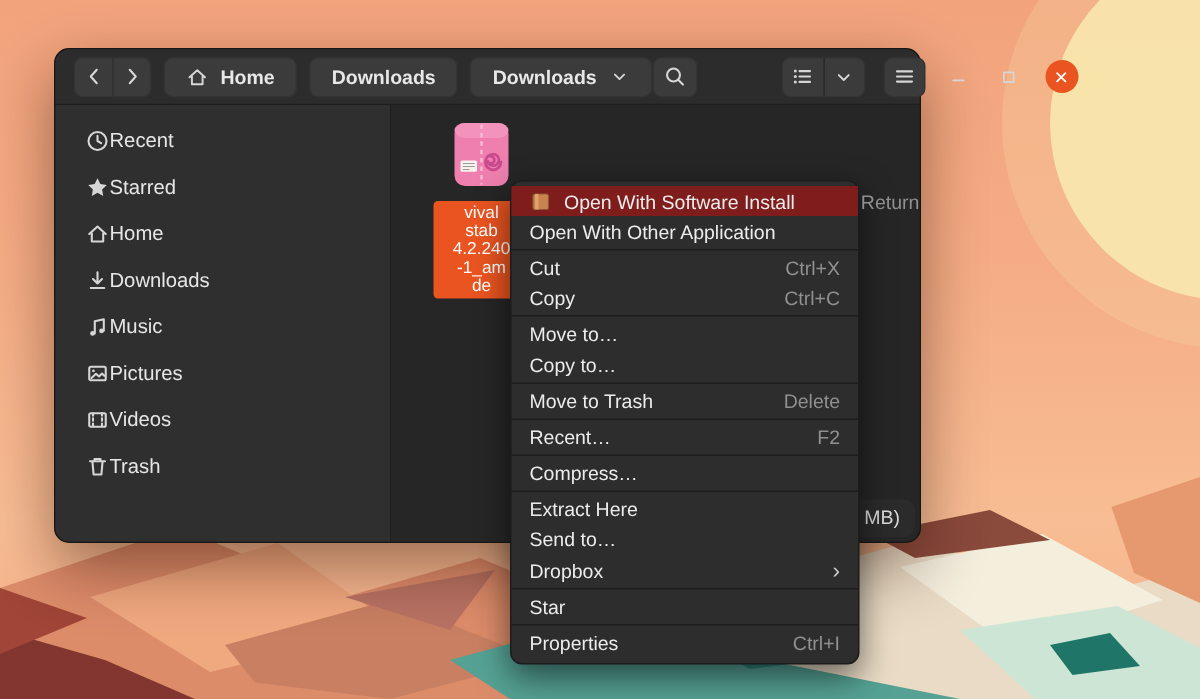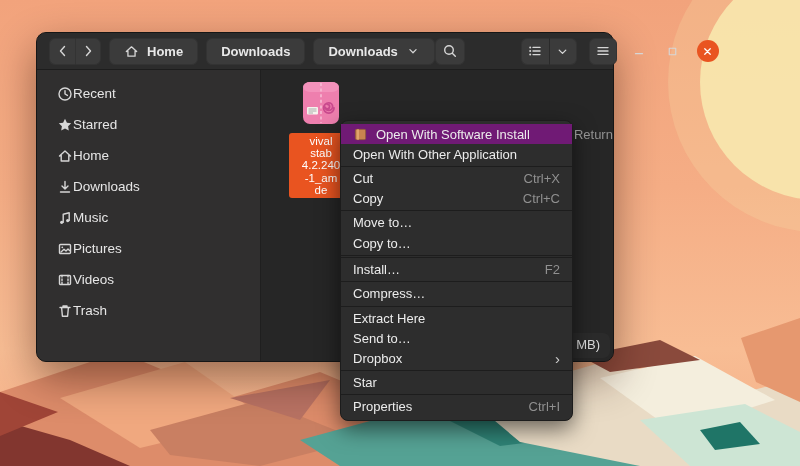--- a/index.html
+++ b/index.html
@@ -44,21 +44,21 @@
     padding:2px 2px; font-size:11.5px; line-height:12.2px; overflow:hidden; }
   .statusbar { position:absolute; right:3px; bottom:3px; height:25px; width:262px;
     background:#2b2b2b; border-radius:7px; color:#dcdcdc; font-size:13px; line-height:24px;
     text-align:right; padding-right:10px; white-space:nowrap; overflow:hidden; }
 
   
   .menu { position:absolute; left:340px; top:120px; width:233px; background:#2d2d2d;
     border:1px solid #1c1c1c; border-radius:8px; padding:3px 0;
     box-shadow:0 8px 22px rgba(0,0,0,.55); z-index:20; }
   .mi { height:20.2px; display:flex; align-items:center; padding:0 12px; color:#ececec; font-size:13px; white-space:nowrap; }
-  .mi.hl { background:#701a75; }
+  .mi.hl { background:#7f1d1d; }
   .mi .accel { margin-left:auto; color:#909090;padding-left:44px; }
   .mi .micon { margin-right:8px; display:flex; }
   .msep { height:1px; background:#1d1d1d; margin:1.5px 0; }
   .subarrow { margin-left:auto; color:#cfcfcf; font-size:15px; line-height:1; }
 
   .icon-stroke { stroke:#d6d6d6; fill:none; stroke-width:1.4; stroke-linecap:round; stroke-linejoin:round; }
   .icon-fill { fill:#d6d6d6; }
 </style>
 </head>
 <body>
@@ -266,23 +266,27 @@
     <span class="accel">Ctrl+C</span>
   </div>
   <div class="msep"></div>
   <div class="mi">
     <span>Move to…</span>
   </div>
   <div class="mi">
     <span>Copy to…</span>
   </div>
   <div class="msep"></div>
-  <div class="msep"></div>
-  <div class="mi">
-    <span>Install…</span>
+  <div class="mi">
+    <span>Move to Trash</span>
+    <span class="accel">Delete</span>
+  </div>
+  <div class="msep"></div>
+  <div class="mi">
+    <span>Recent…</span>
     <span class="accel">F2</span>
   </div>
   <div class="msep"></div>
   <div class="mi">
     <span>Compress…</span>
   </div>
   <div class="msep"></div>
   <div class="mi">
     <span>Extract Here</span>
   </div>

